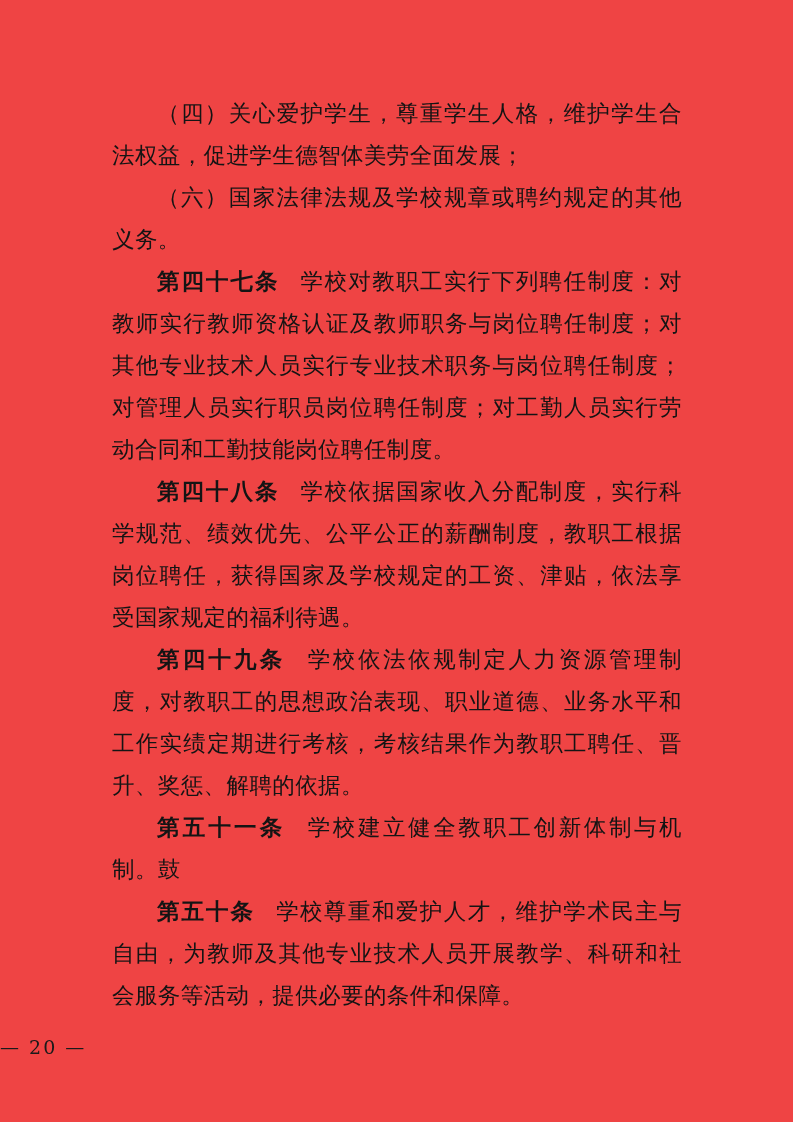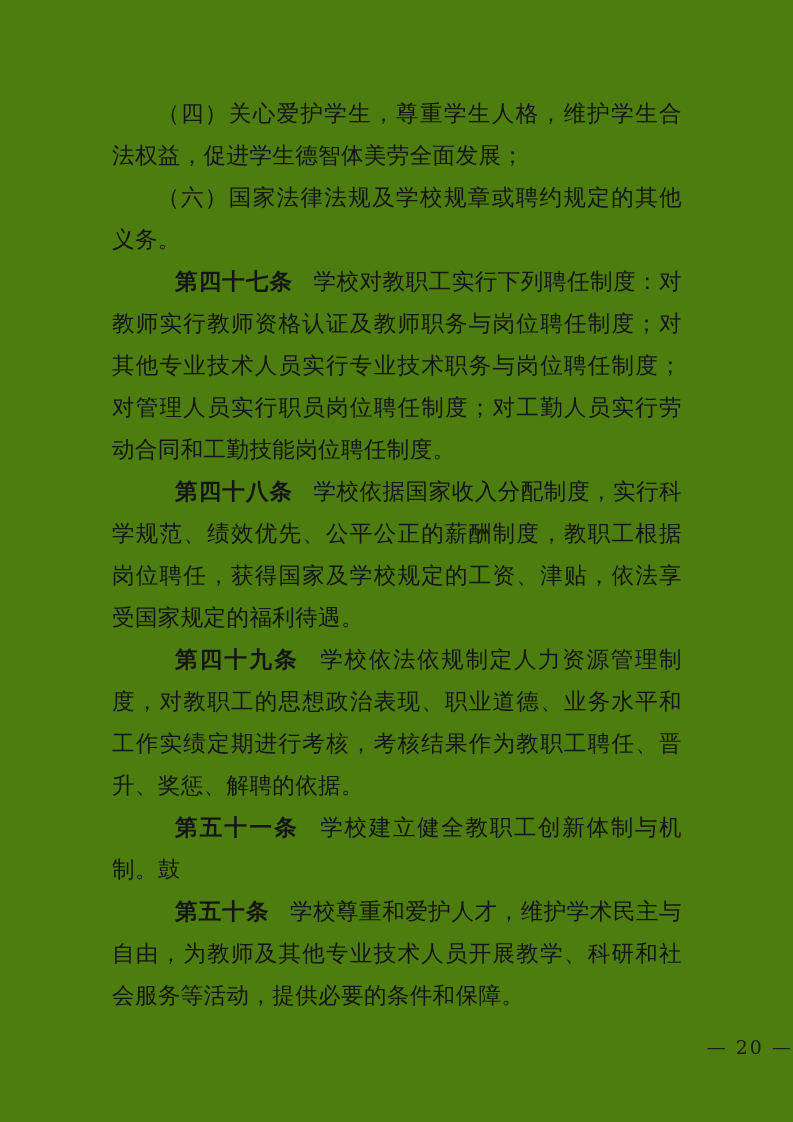--- a/index.html
+++ b/index.html
@@ -12,21 +12,21 @@
     background: #ffffff;
     font-family: "DejaVu Serif", "Liberation Serif", serif;
     color: #000000;
     overflow: hidden;
   }
   .page {
     position: relative;
     width: 793px;
     height: 1122px;
     box-sizing: border-box;
-    background: #4d7c0f;
+    background: #ef4444;
   }
   .content {
     position: absolute;
     left: 112px;
     top: 92px;
     width: 570px;
   }
   .para {
     font-size: 22.5px;
     line-height: 42px;
@@ -34,32 +34,31 @@
     text-align: justify;
     text-justify: inter-ideograph;
     margin: 0 0 0 0;
     text-indent: 45px;
     color: #141414;
     font-weight: 500;
   }
   .article-label {
     font-weight: 700;
     letter-spacing: 1px;
-    margin-left: 18px;
   }
   .gap {
     display: inline-block;
     width: 20px;
   }
   .footer {
     position: absolute;
     left: 0;
     top: 1036px;
     width: 793px;
-    text-align: right;
+    text-align: left;
     font-size: 19px;
     color: #1a1a1a;
     letter-spacing: 2px;
     font-family: "DejaVu Serif", "Liberation Serif", serif;
   }
 </style>
 </head>
 <body>
 
 <div class="page">

